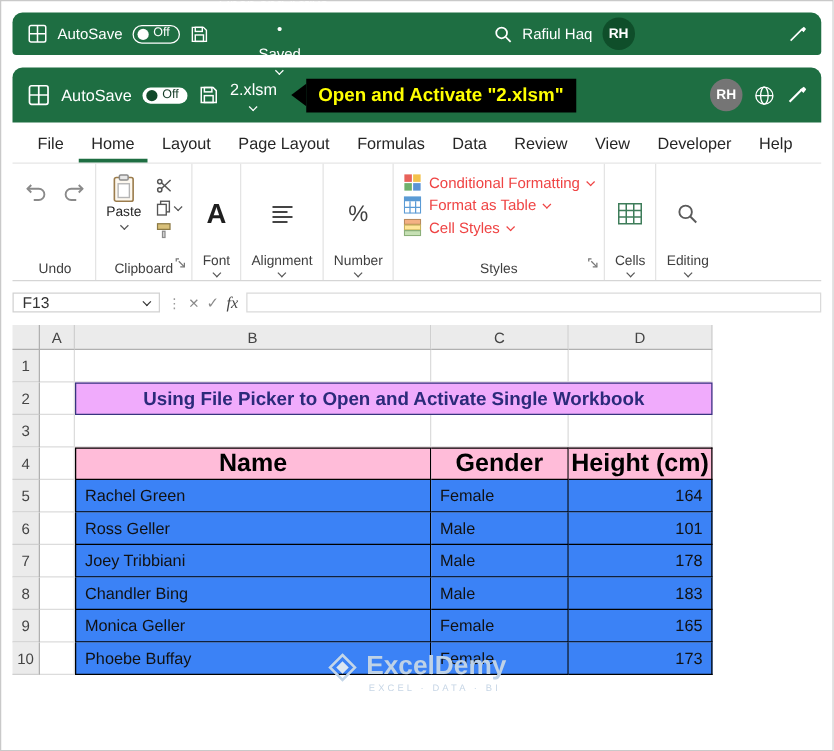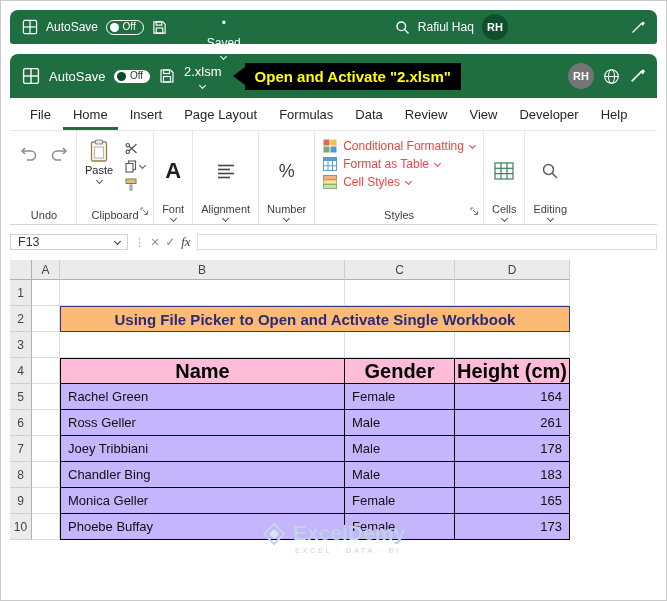--- a/index.html
+++ b/index.html
@@ -58,25 +58,25 @@
   .fb-fx { font-style:italic; font-family:"Liberation Serif", serif; color:#444; font-size:13px; }
   .fb-input { flex:1; height:100%; border:1px solid #dadada; background:#fff; }
 
   
   .sheet { position:relative; margin-top:10px; }
   .grid { display:grid; grid-template-columns:22px 28px 285px 110px 115px; grid-template-rows:20px repeat(10, 26px); font-size:13px; color:#111; }
   .corner { background:#ebebeb; border-right:1px solid #b0b0b0; border-bottom:1px solid #b0b0b0; }
   .ch { background:#ebebeb; border-right:1px solid #cfcfcf; border-bottom:1px solid #b0b0b0; display:flex; align-items:center; justify-content:center; font-size:12px; color:#444; }
   .rh { background:#ebebeb; border-right:1px solid #b0b0b0; border-bottom:1px solid #cfcfcf; display:flex; align-items:center; justify-content:center; font-size:12px; color:#444; }
   .c { border-right:1px solid #dcdcdc; border-bottom:1px solid #dcdcdc; }
-  .title-cell { grid-column:3 / span 3; background:#fdba74; border:1px solid #37357f; color:#2b2a7a; font-weight:700; font-size:15px; display:flex; align-items:center; justify-content:center; }
+  .title-cell { grid-column:3 / span 3; background:#f0abfc; border:1px solid #37357f; color:#2b2a7a; font-weight:700; font-size:15px; display:flex; align-items:center; justify-content:center; }
   .th { background:#ffbcd9; border-right:1px solid #000; border-bottom:1px solid #000; font-weight:700; font-size:20px; display:flex; align-items:center; justify-content:center; color:#000; }
   .bt { border-top:1px solid #000; }
   .bl { border-left:1px solid #000; }
-  .td { border-right:1px solid #000; border-bottom:1px solid #000; display:flex; align-items:center; padding:0 7px; background:#c4b5fd; }
+  .td { border-right:1px solid #000; border-bottom:1px solid #000; display:flex; align-items:center; padding:0 7px; background:#3b82f6; }
   .num { justify-content:flex-end; }
 
   
   .wm { position:absolute; left:252px; top:262px; display:flex; gap:7px; align-items:flex-start; pointer-events:none; }
   .wm-text { display:flex; flex-direction:column; }
   .wm-brand { font-size:21px; font-weight:700; color:#bfd2e6; line-height:1; }
   .wm-tag { font-size:7.5px; letter-spacing:2.5px; color:#c7d6e6; margin-top:3px; margin-left:2px; }
 </style>
 </head>
 <body>
@@ -165,21 +165,21 @@
       <svg width="16" height="16" viewBox="0 0 15 15" fill="none" stroke="#fff" stroke-width="1.6">
           <line x1="2.5" y1="12.5" x2="11.5" y2="3.5"></line>
           <path d="M11.5 3.5 l1.6 -1.2 l0.9 0.9 l-1.2 1.6 z" fill="#fff"></path>
         </svg>
     </span>
   </div>
 
   <div class="menubar">
     <div class="mtab">File</div>
     <div class="mtab active">Home</div>
-    <div class="mtab">Insert</div>
+    <div class="mtab">Layout</div>
     <div class="mtab">Page Layout</div>
     <div class="mtab">Formulas</div>
     <div class="mtab">Data</div>
     <div class="mtab">Review</div>
     <div class="mtab">View</div>
     <div class="mtab">Developer</div>
     <div class="mtab">Help</div>
   </div>
 
   <div class="ribbon">
@@ -408,21 +408,21 @@
       <div class="rh">5</div>
       <div class="c"></div>
       <div class="td bl">Rachel Green</div>
       <div class="td">Female</div>
       <div class="td num">164</div>
 
       <div class="rh">6</div>
       <div class="c"></div>
       <div class="td bl">Ross Geller</div>
       <div class="td">Male</div>
-      <div class="td num">261</div>
+      <div class="td num">101</div>
 
       <div class="rh">7</div>
       <div class="c"></div>
       <div class="td bl">Joey Tribbiani</div>
       <div class="td">Male</div>
       <div class="td num">178</div>
 
       <div class="rh">8</div>
       <div class="c"></div>
       <div class="td bl">Chandler Bing</div>

